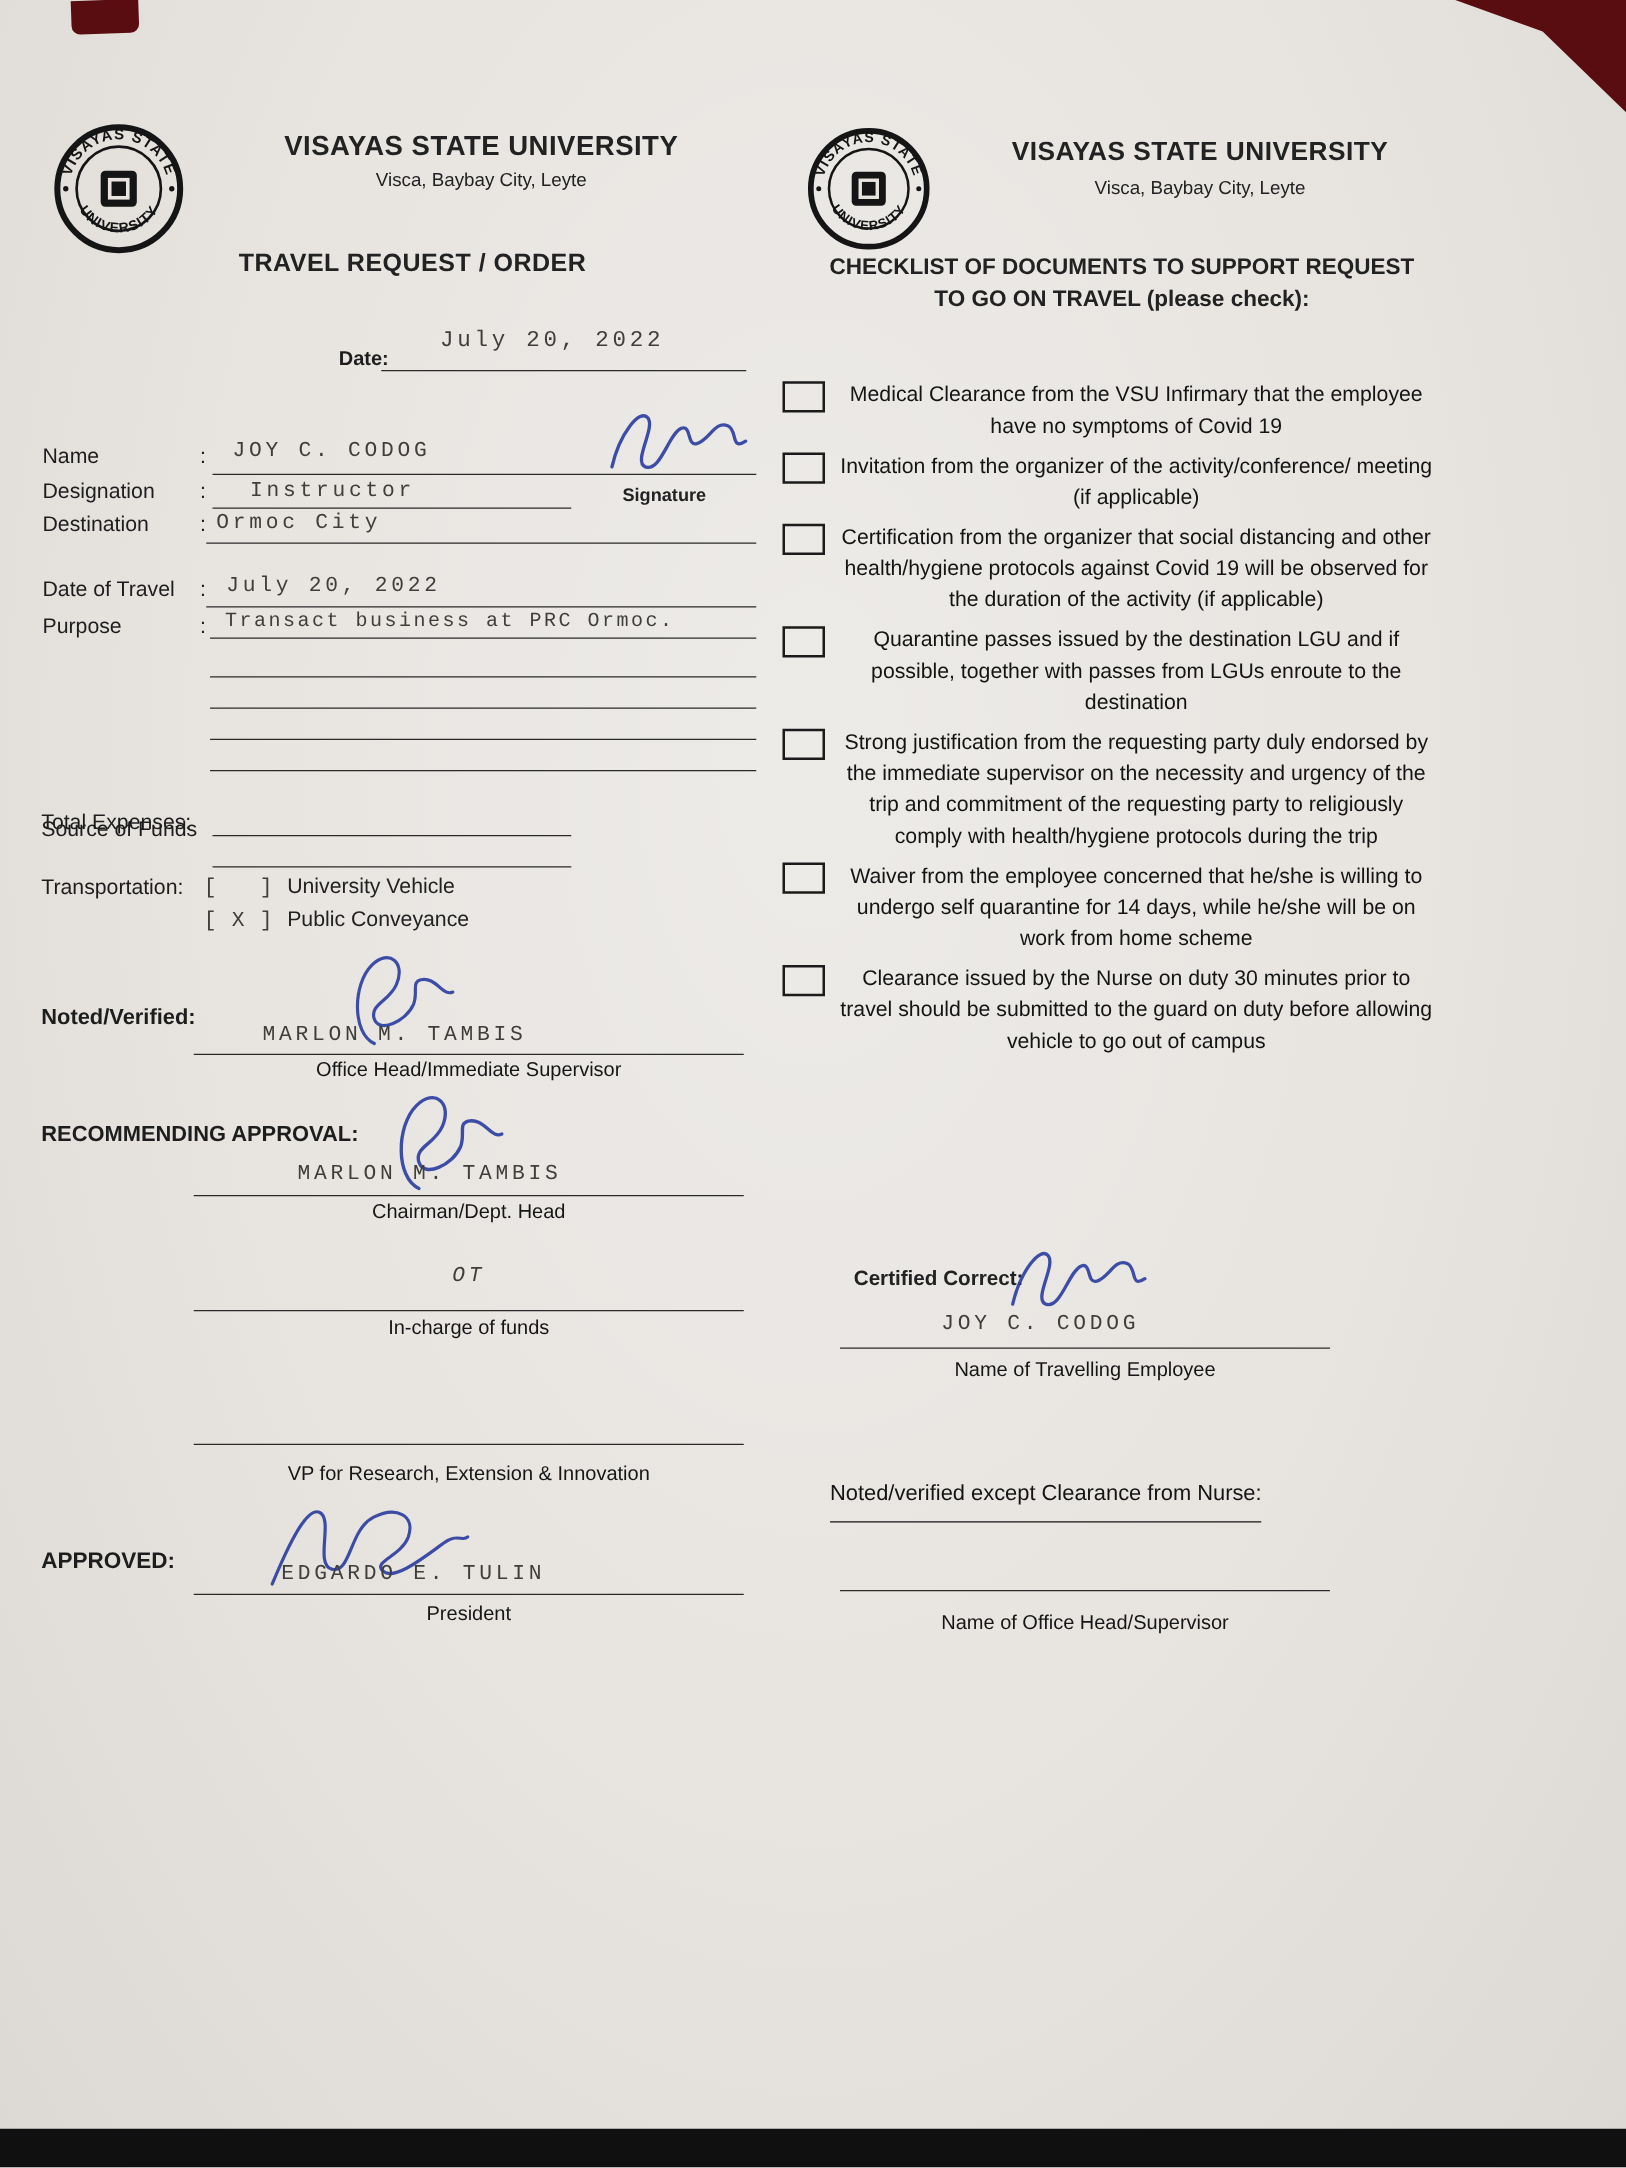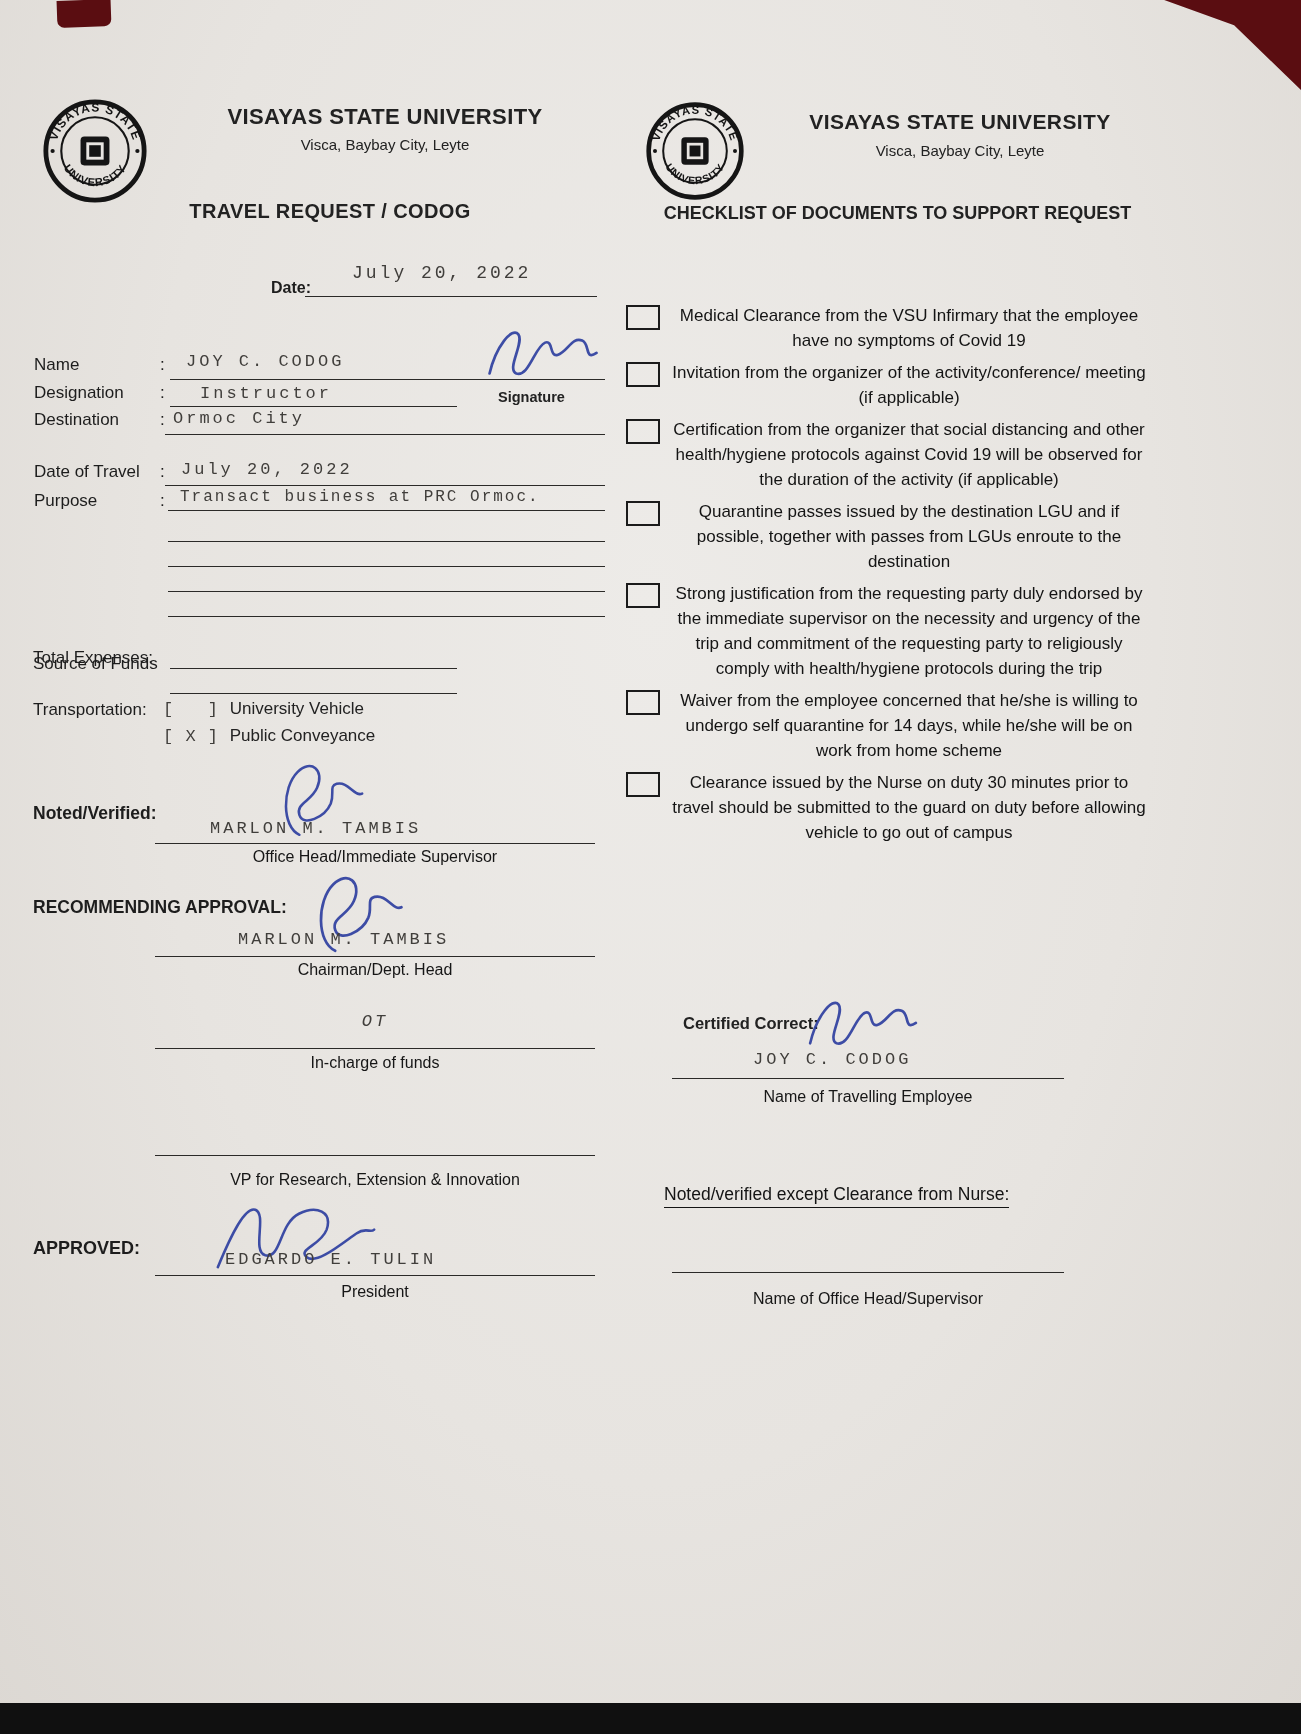--- a/index.html
+++ b/index.html
@@ -14,21 +14,21 @@
       letter-spacing:3px;color:#403e3b;white-space:pre;}
   .line{border-bottom:1.6px solid #2b2a28;}
   .seal svg{display:block;}
   .chk-list{position:absolute;left:626px;top:303px;width:530px;}
   .chk-item{display:flex;align-items:flex-start;gap:9px;margin-bottom:7px;text-align:center;}
   .chk{width:30px;height:21px;border:2.5px solid #1b1b1b;flex:0 0 auto;margin-top:2px;background:transparent;}
   .chk-text{width:480px;font-size:17px;line-height:25px;color:#141414;}
   .sig path{fill:none;stroke:#2e3f9f;stroke-width:2.6;stroke-linecap:round;opacity:.92;}
   .univ-title{letter-spacing:.4px;}
   .artifact{background:#5a0d11;}
-  .noted-underline{border-bottom:1.8px solid #141414;padding-bottom:2px;}
+  .noted-underline{border-bottom:1.8px solid #141414;padding-bottom:12px;}
 </style>
 </head>
 <body>
 
 <div class="page">
 
   <div class="abs artifact" style="left:57px;top:0;width:54px;height:27px;border-radius:0 0 7px 7px;transform:rotate(-2deg);"></div>
   <div class="abs artifact" style="right:0;top:0;width:152px;height:90px;clip-path:polygon(10% 0,100% 0,100% 100%,56% 28%);"></div>
   <div class="abs" style="left:0;top:1703px;width:1301px;height:31px;background:#101010;"></div>
 
@@ -49,21 +49,21 @@
       <rect x="40" y="40" width="30" height="30" rx="4" fill="#151515"></rect>
       <rect x="47.5" y="47.5" width="15" height="15" fill="none" stroke="#e8e5e1" stroke-width="3"></rect>
       <circle cx="11" cy="55" r="2.2" fill="#151515"></circle>
       <circle cx="99" cy="55" r="2.2" fill="#151515"></circle>
     </svg>
   </div>
 
   <div class="abs b univ-title" style="left:160px;top:104px;width:450px;text-align:center;font-size:22px;">VISAYAS STATE UNIVERSITY</div>
   <div class="abs" style="left:160px;top:136px;width:450px;text-align:center;font-size:15px;">Visca, Baybay City, Leyte</div>
 
-  <div class="abs b" style="left:120px;top:200px;width:420px;text-align:center;font-size:20px;letter-spacing:.4px;">TRAVEL REQUEST / CODOG</div>
+  <div class="abs b" style="left:120px;top:200px;width:420px;text-align:center;font-size:20px;letter-spacing:.4px;">TRAVEL REQUEST / ORDER</div>
 
   <div class="abs lbl b" style="left:271px;top:279px;font-size:16px;">Date:</div>
   <div class="abs tw" style="left:352px;top:263px;font-size:18px;">July 20, 2022</div>
   <div class="abs line" style="left:305px;top:296px;width:292px;"></div>
 
   <div class="abs lbl" style="left:34px;top:355px;">Name</div>
   <div class="abs lbl" style="left:160px;top:355px;">:</div>
   <div class="abs tw" style="left:186px;top:352px;">JOY C. CODOG</div>
   <div class="abs line" style="left:170px;top:379px;width:435px;"></div>
 
@@ -164,20 +164,21 @@
       <rect x="47.5" y="47.5" width="15" height="15" fill="none" stroke="#e8e5e1" stroke-width="3"></rect>
       <circle cx="11" cy="55" r="2.2" fill="#151515"></circle>
       <circle cx="99" cy="55" r="2.2" fill="#151515"></circle>
     </svg>
   </div>
 
   <div class="abs b univ-title" style="left:760px;top:110px;width:400px;text-align:center;font-size:21px;">VISAYAS STATE UNIVERSITY</div>
   <div class="abs" style="left:760px;top:142px;width:400px;text-align:center;font-size:15px;">Visca, Baybay City, Leyte</div>
 
   <div class="abs b" style="left:625px;top:203px;width:545px;text-align:center;font-size:18px;">CHECKLIST OF DOCUMENTS TO SUPPORT REQUEST</div>
+  <div class="abs b" style="left:625px;top:229px;width:545px;text-align:center;font-size:18px;">TO GO ON TRAVEL (please check):</div>
 
   <div class="chk-list">
     <div class="chk-item">
         <span class="chk"></span>
         <span class="chk-text">Medical Clearance from the VSU Infirmary that the employee have no symptoms of Covid 19</span>
       </div>
     <div class="chk-item">
         <span class="chk"></span>
         <span class="chk-text">Invitation from the organizer of the activity/conference/ meeting (if applicable)</span>
       </div>

